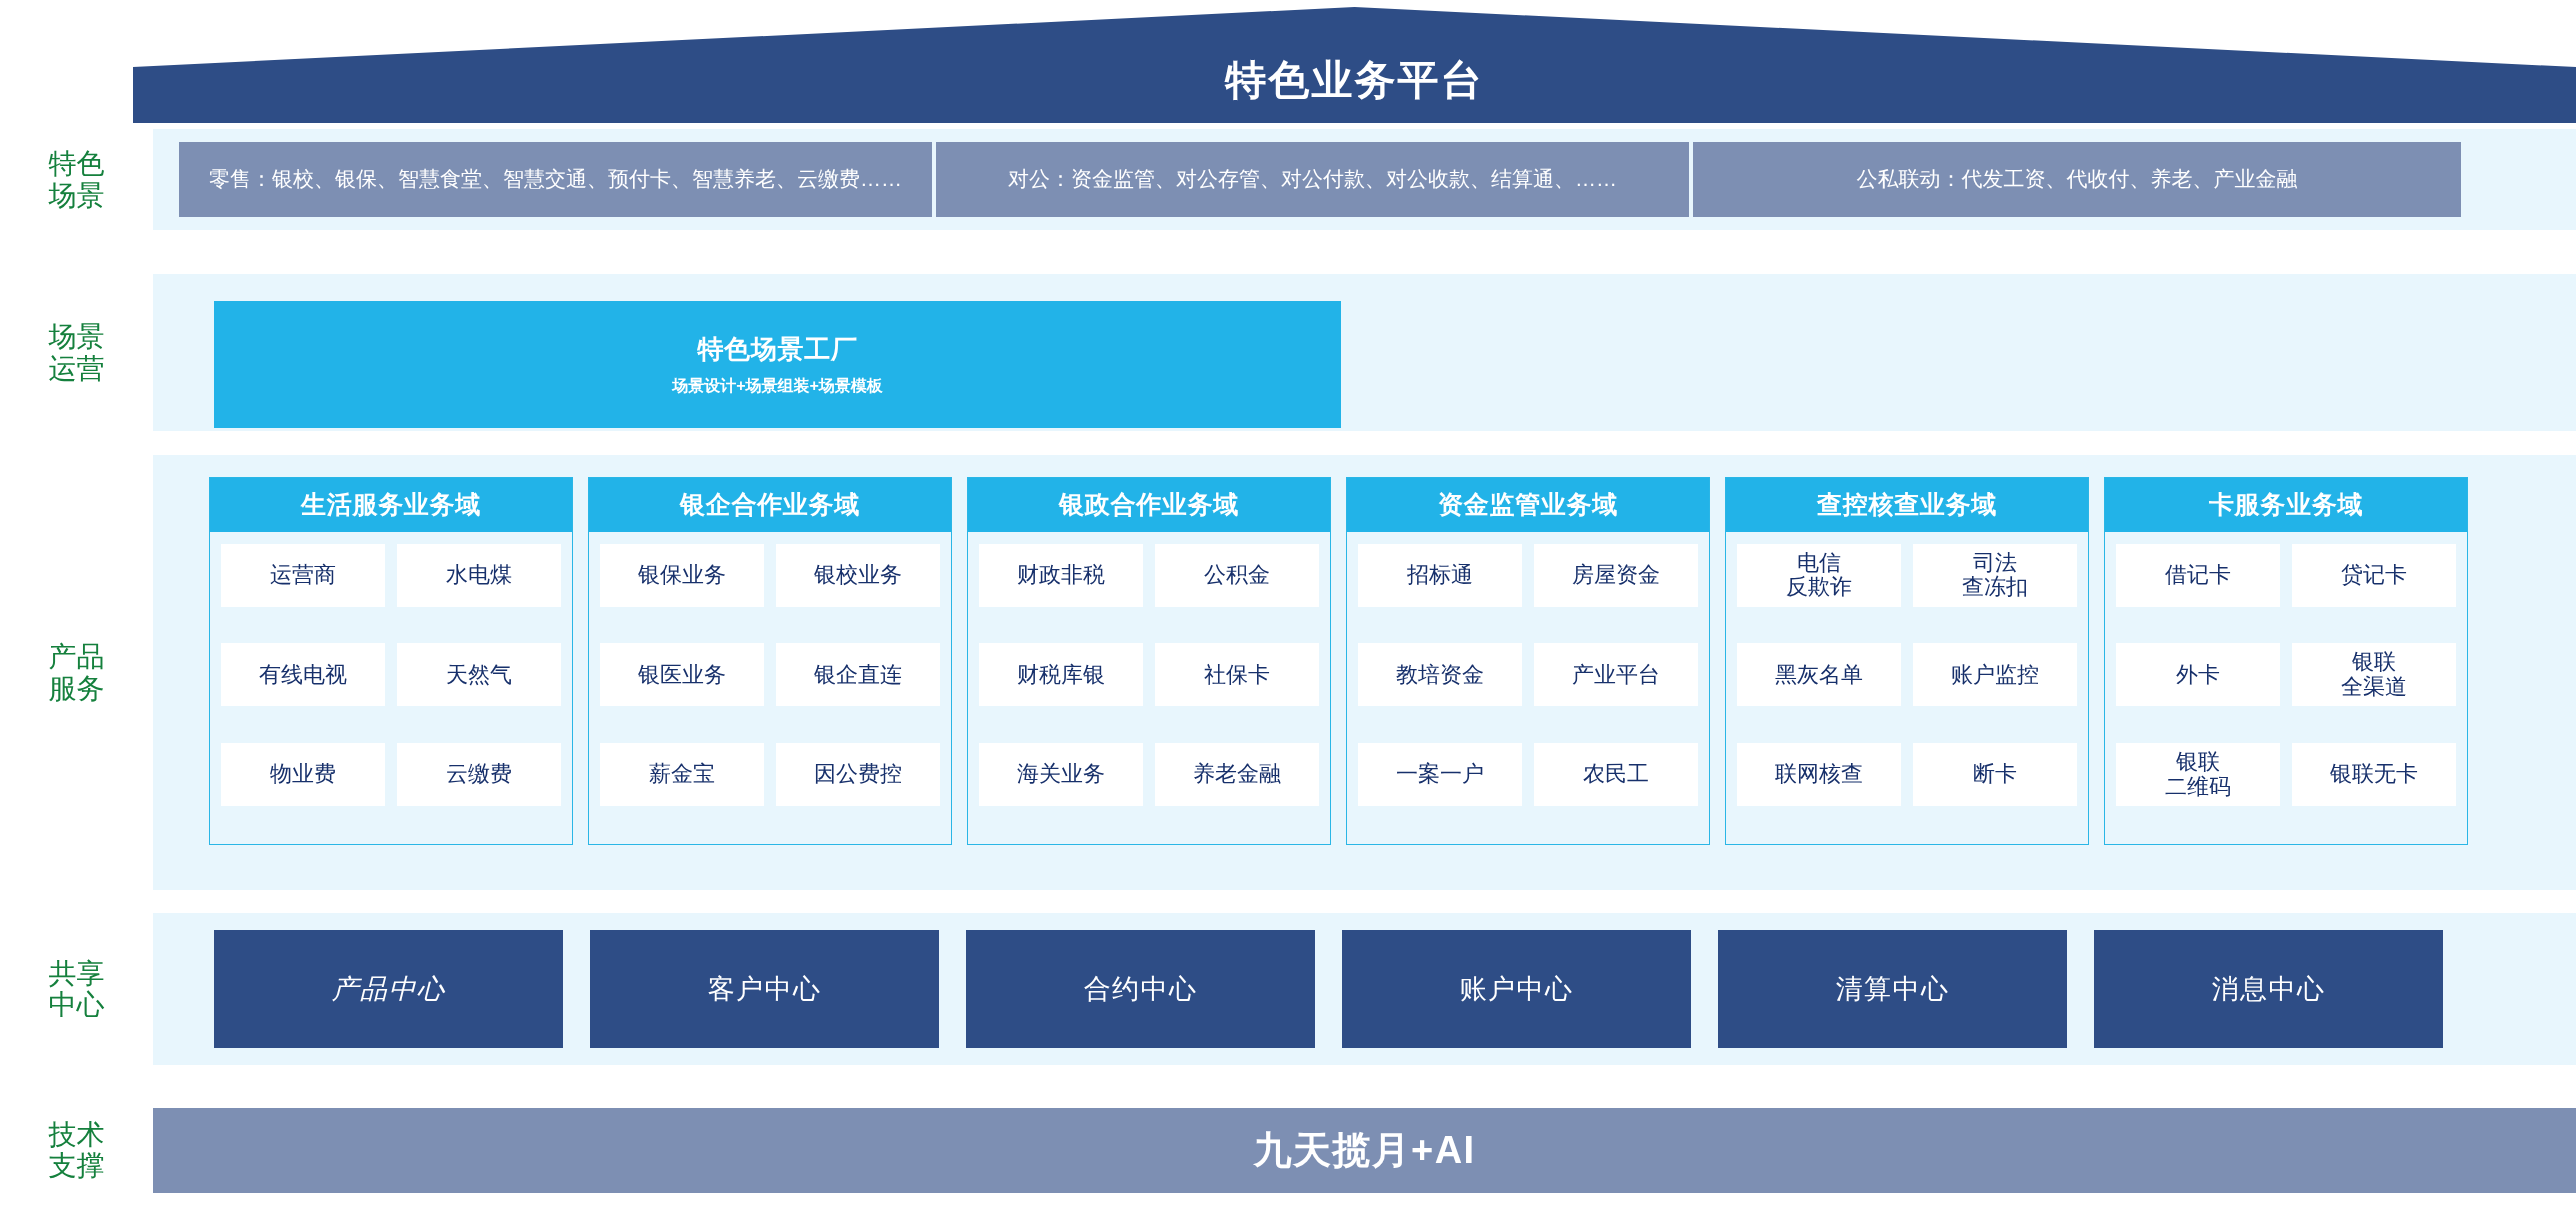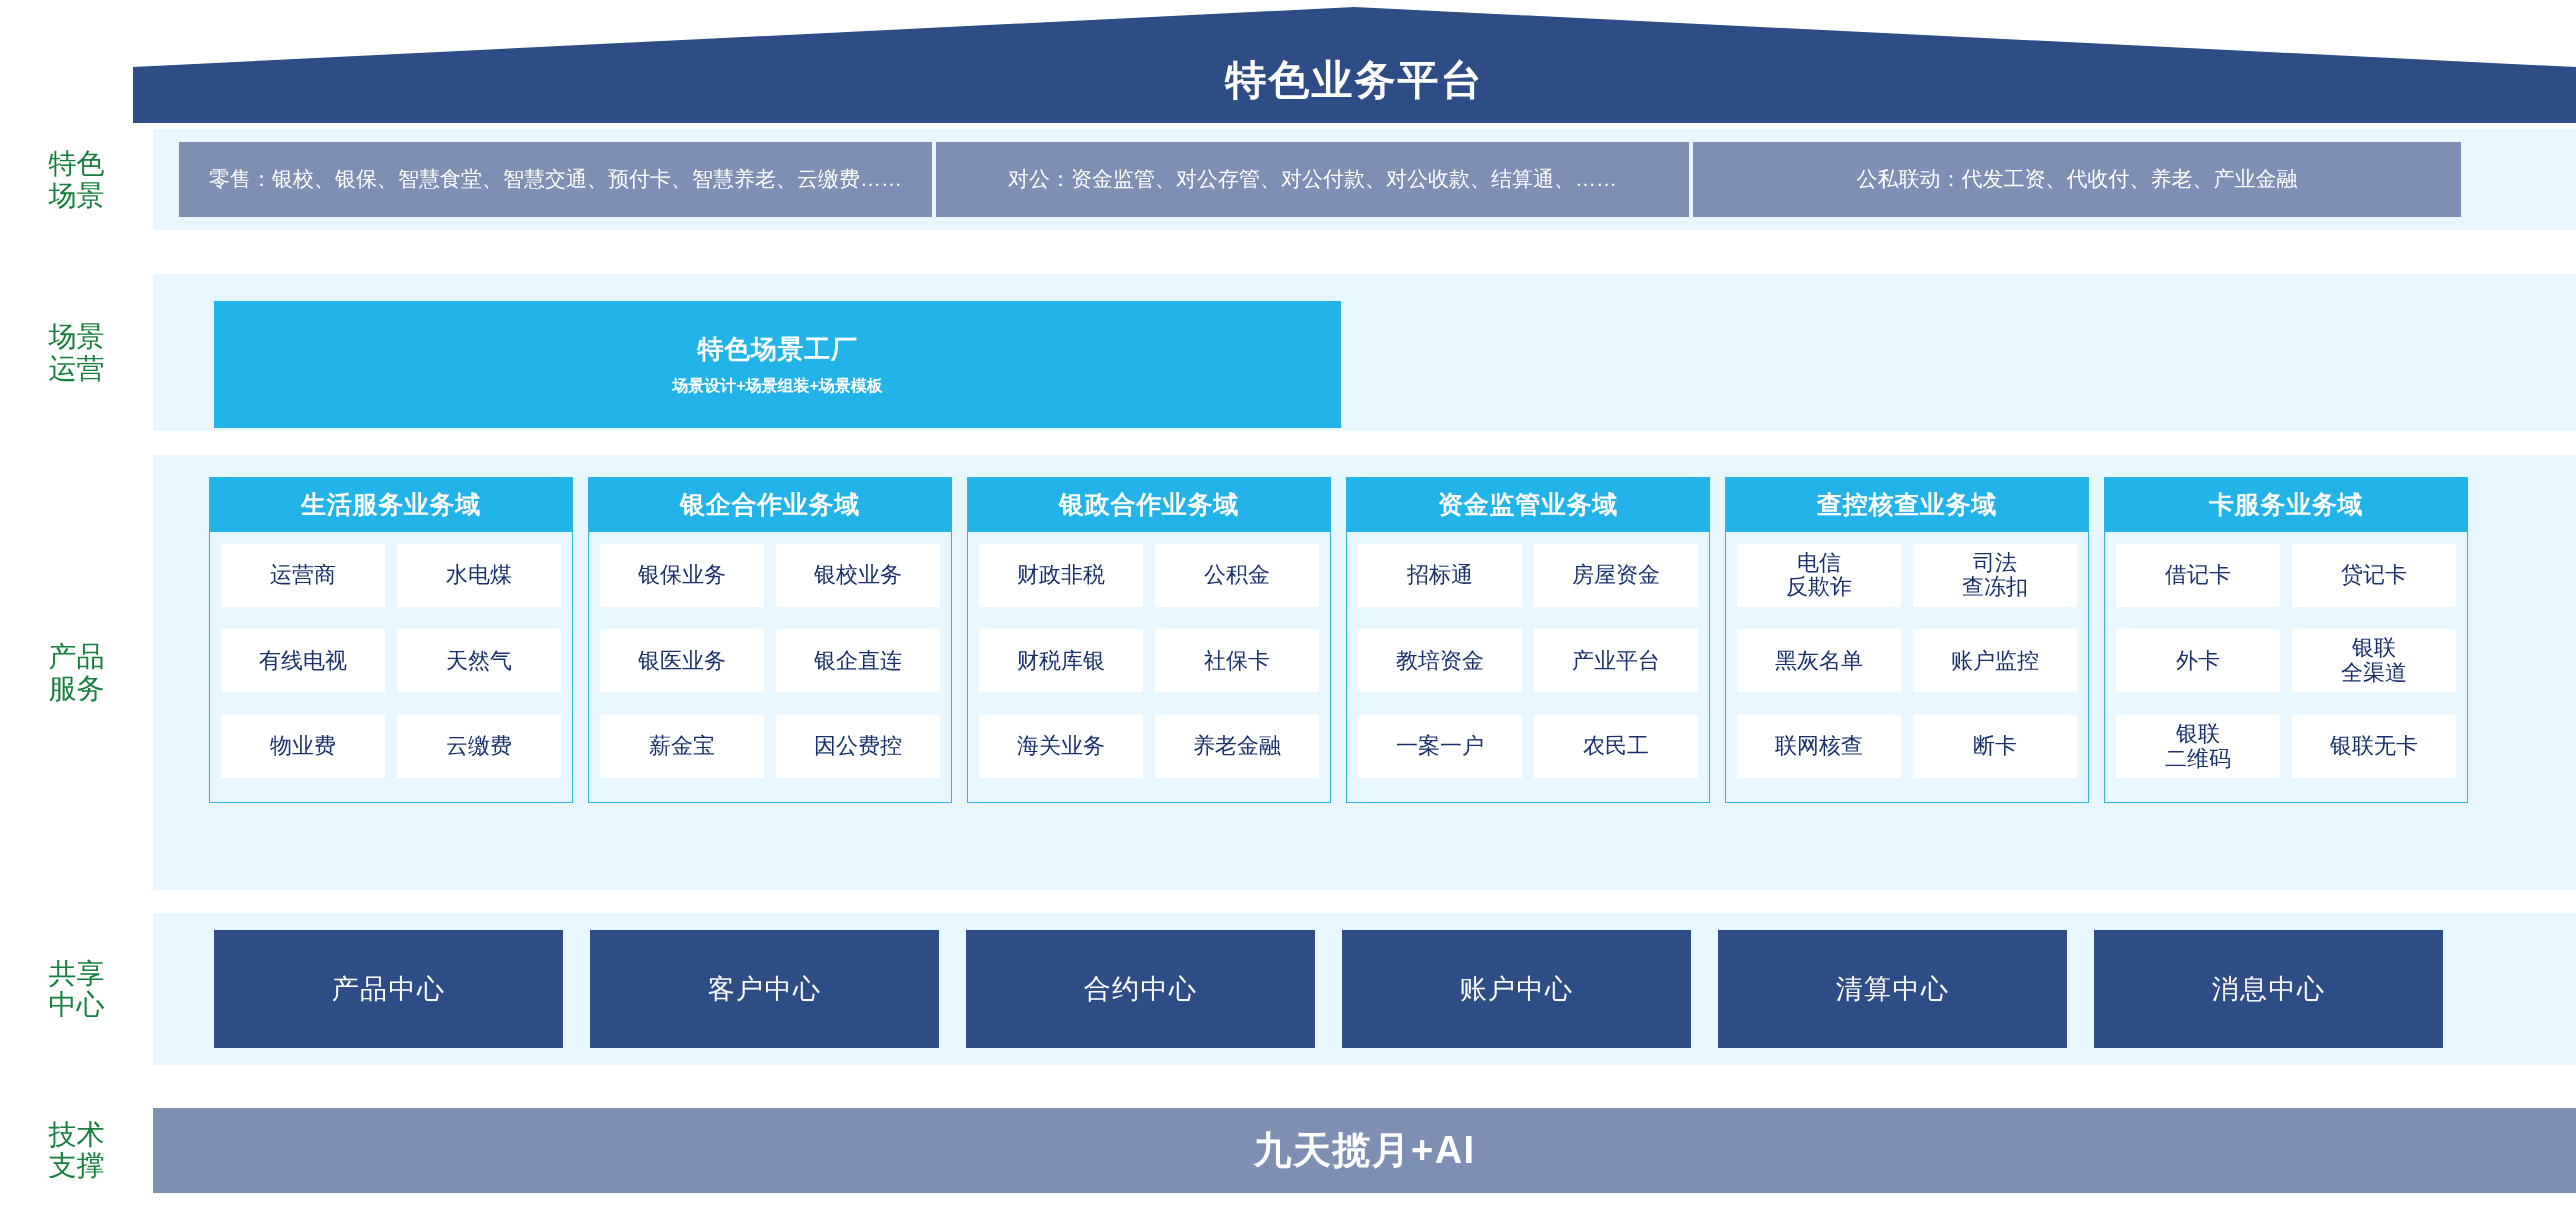--- a/index.html
+++ b/index.html
@@ -116,21 +116,21 @@
   <div class="op-row" style="left:214px;top:301px;width:2286px;height:127px;">
     <div class="op-box" style="width:1127px;">
       <div class="op-title">特色场景工厂</div>
       <div class="op-sub">场景设计+场景组装+场景模板</div>
     </div>
   </div>
 
   <div class="band" style="top:455px;height:435px;"></div>
   <div class="rowlabel" style="top:455px;height:435px;white-space:pre-line;">产品
 服务</div>
-  <div class="domains" style="left:209px;top:477px;width:2291px;height:326px;">
+  <div class="domains" style="left:209px;top:477px;width:2291px;height:368px;">
 
     <div class="domain">
       <div class="domain-head">生活服务业务域</div>
       <div class="domain-grid">
         <div class="chip">运营商</div>
         <div class="chip">水电煤</div>
         <div class="chip">有线电视</div>
         <div class="chip">天然气</div>
         <div class="chip">物业费</div>
         <div class="chip">云缴费</div>
@@ -200,21 +200,21 @@
         <div class="chip">银联无卡</div>
       </div>
     </div>
 
   </div>
 
   <div class="band" style="top:913px;height:152px;"></div>
   <div class="rowlabel" style="top:913px;height:152px;white-space:pre-line;">共享
 中心</div>
   <div class="centers" style="left:214px;top:930px;width:2286px;height:118px;">
-    <div class="center-box" style="width:349px;">产品中心</div>
+    <div class="center-box" style="width:349px;font-style:italic;">产品中心</div>
     <div class="center-box" style="width:349px;">客户中心</div>
     <div class="center-box" style="width:349px;">合约中心</div>
     <div class="center-box" style="width:349px;">账户中心</div>
     <div class="center-box" style="width:349px;">清算中心</div>
     <div class="center-box" style="width:349px;">消息中心</div>
   </div>
 
   <div class="rowlabel" style="top:1102px;height:96px;white-space:pre-line;">技术
 支撑</div>
   <div class="tech-bar" style="left:153px;top:1108px;width:2423px;height:85px;">九天揽月+AI</div>

